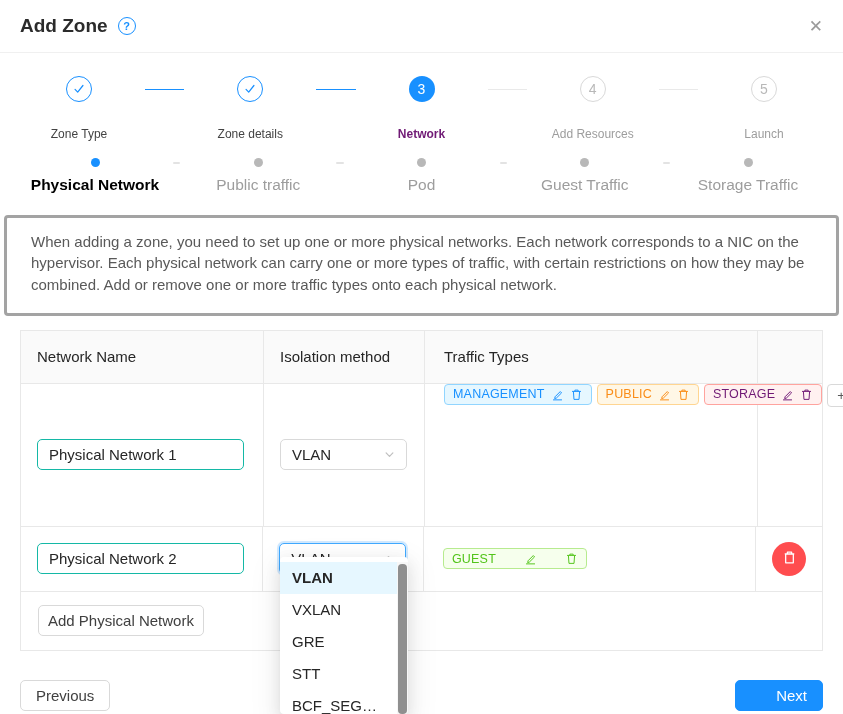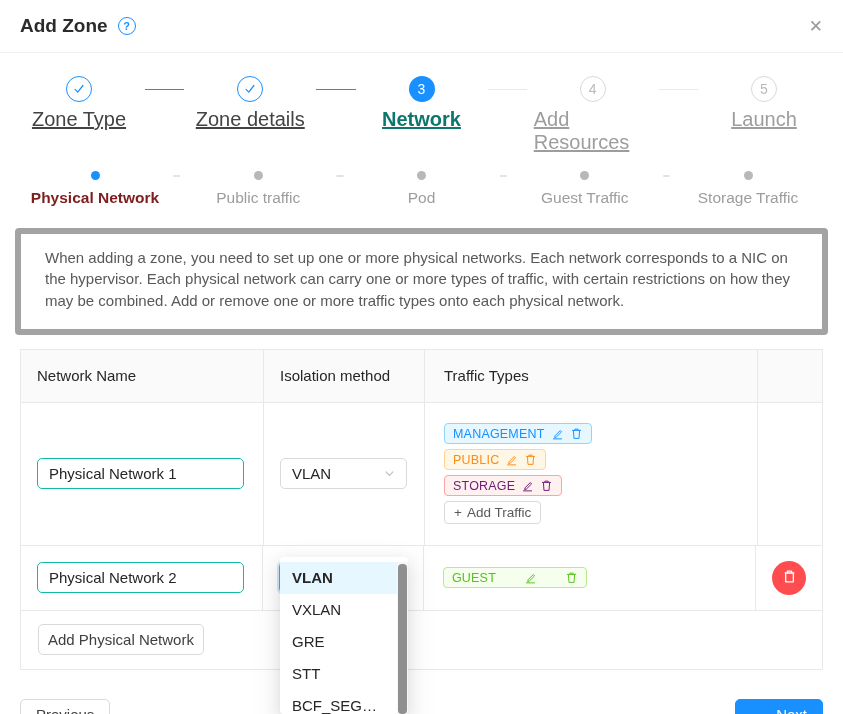--- a/index.html
+++ b/index.html
@@ -16,52 +16,52 @@
           margin-left:10px; cursor:pointer; }
   .close { margin-left:auto; color:#9b9b9b; font-size:17px; cursor:pointer; line-height:1; }
   
   .steps { display:flex; align-items:flex-start; padding:23px 20px 0; }
   .step { width:118px; display:flex; flex-direction:column; align-items:center; }
   .circ { width:26px; height:26px; border-radius:50%; display:flex; align-items:center;
           justify-content:center; font-size:14px; background:#fff; }
   .step.done .circ { border:1px solid #1890ff; color:#1890ff; }
   .step.active .circ { background:#1890ff; color:#fff; }
   .step.wait .circ { border:1px solid #d9d9d9; color:#b8b8b8; }
-  .step .slbl { margin-top:6px; font-size:20px; color:#434343;text-decoration:underline; }
-  .step.active .slbl { font-weight:700; color:#0f766e; }
+  .step .slbl { margin-top:25px; font-size:12px; color:#434343; }
+  .step.active .slbl { font-weight:700; color:#701a75; }
   .step.wait .slbl { color:#9d9d9d; }
   .conn { flex:1; height:1px; margin:13px 7px 0; background:#e9e9e9; }
   .conn.blue { background:#1890ff; }
   
   .substeps { display:flex; align-items:flex-start; padding:17px 20px 0; }
   .sub { width:150px; display:flex; flex-direction:column; align-items:center; }
   .dot { width:9px; height:9px; border-radius:50%; background:#b8b8b8; }
   .sub.active .dot { background:#1890ff; }
   .sub .slbl2 { margin-top:9px; font-size:15.5px; color:#9d9d9d; }
-  .sub.active .slbl2 { color:#7f1d1d; font-weight:700; }
+  .sub.active .slbl2 { color:#000000; font-weight:700; }
   .subconn { flex:1; height:2px; margin:4px 3px 0; background:#e3e3e3; border-radius:1px; }
   
-  .info { margin:21px 15px 14px; border:6px solid #a3a3a3; border-radius:4px;
+  .info { margin:21px 4px 14px; border:3px solid #a3a3a3; border-radius:4px;
           padding:13px 24px 18px; font-size:15px; line-height:1.42; color:#595959; }
   
   .tbl { margin:0 20px; border:1px solid #e8e8e8; background:#fff; }
   .trow { display:flex; border-bottom:1px solid #e8e8e8; }
   .cell { border-right:1px solid #e8e8e8; display:flex; align-items:center; padding:0 16px; }
   .c1 { width:243px; } .c2 { width:161px; } .c3 { width:333px; padding-left:19px; }
   .c4 { flex:1; border-right:none; justify-content:center; }
   .thead { background:#fafafa; height:53px; font-size:15px; color:#262626; }
   .r1 { height:143px; } .r2 { height:65px; }
   .r3 { height:58px; display:flex; align-items:center; padding:0 17px; border-bottom:none; }
   input.txt { width:207px; height:31px; border:1px solid #14b8a6; border-radius:5px;
               padding:0 11px; font-size:15px; color:#262626; font-family:inherit; outline:none; }
   .select { width:127px; height:31px; border:1px solid #d9d9d9; border-radius:5px; display:flex;
             align-items:center; justify-content:space-between; padding:0 11px; font-size:15px;
             background:#fff; cursor:pointer; }
   .select.open { border-color:#40a9ff; box-shadow:0 0 0 2px rgba(24,144,255,.2); }
-  .tagcol { flex-direction:column; align-items:flex-start; justify-content:center; gap:5px; }
+  .tagcol { flex-direction:row; align-items:flex-start; justify-content:space-between; gap:5px; }
   .tag { display:inline-flex; align-items:center; gap:6px; height:21px; padding:0 8px;
          border-radius:4px; font-size:12.5px; border:1px solid; letter-spacing:.2px; }
   .tag .ticon { display:flex; cursor:pointer; }
   .tag-mgmt    { color:#1890ff; background:#e6f7ff; border-color:#91d5ff; }
   .tag-public  { color:#fa8c16; background:#fff7e6; border-color:#ffd591; }
   .tag-storage { color:#701a75; background:#fff1f0; border-color:#ffa39e; }
   .tag-guest   { color:#52c41a; background:#f6ffed; border-color:#b7eb8f;gap:28px; }
   .addtraffic { display:inline-flex; align-items:center; gap:5px; height:23px; padding:0 9px;
                 border:1px solid #d9d9d9; border-radius:4px; background:#fff; font-size:13.5px;
                 color:#595959; font-family:inherit; cursor:pointer; }

